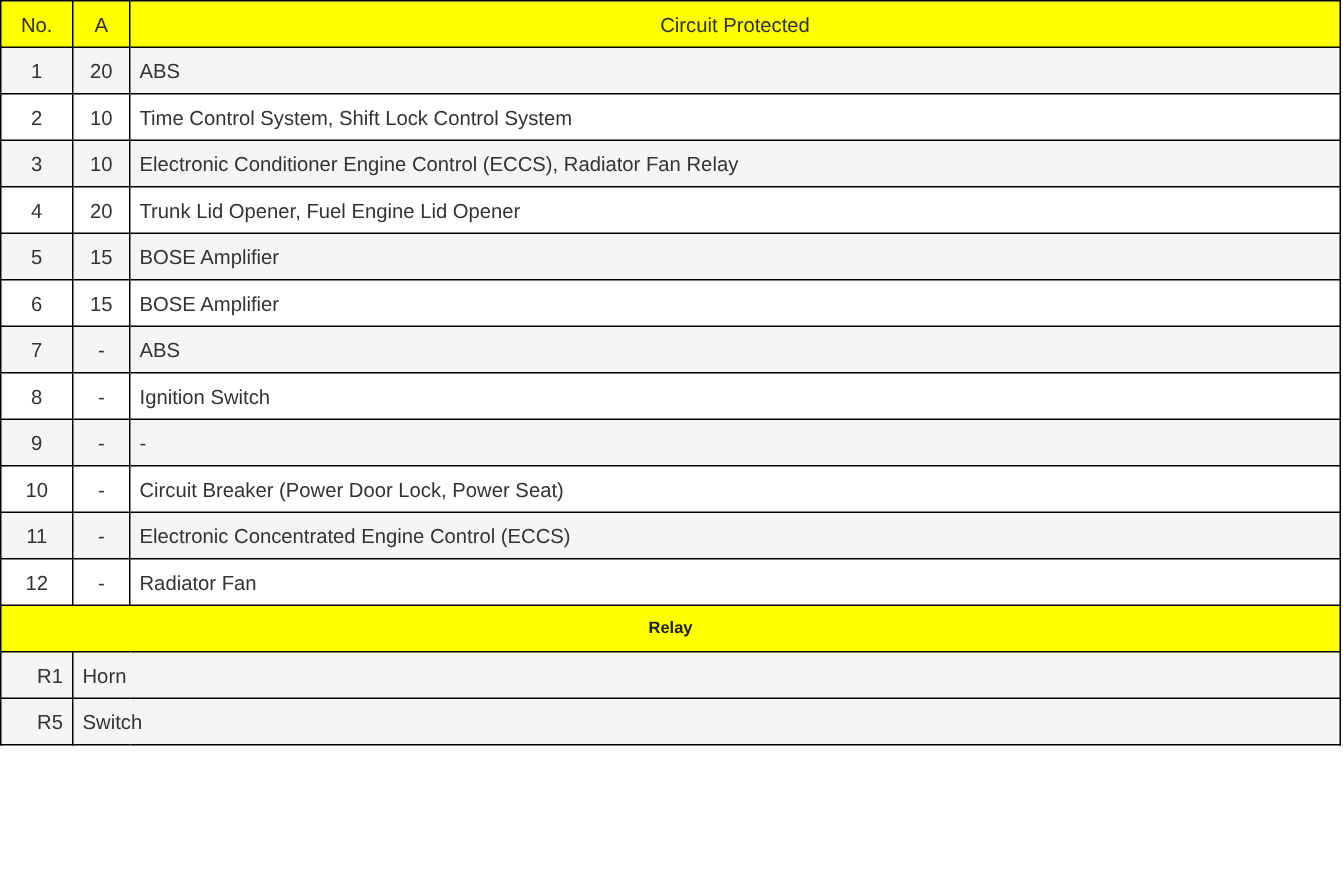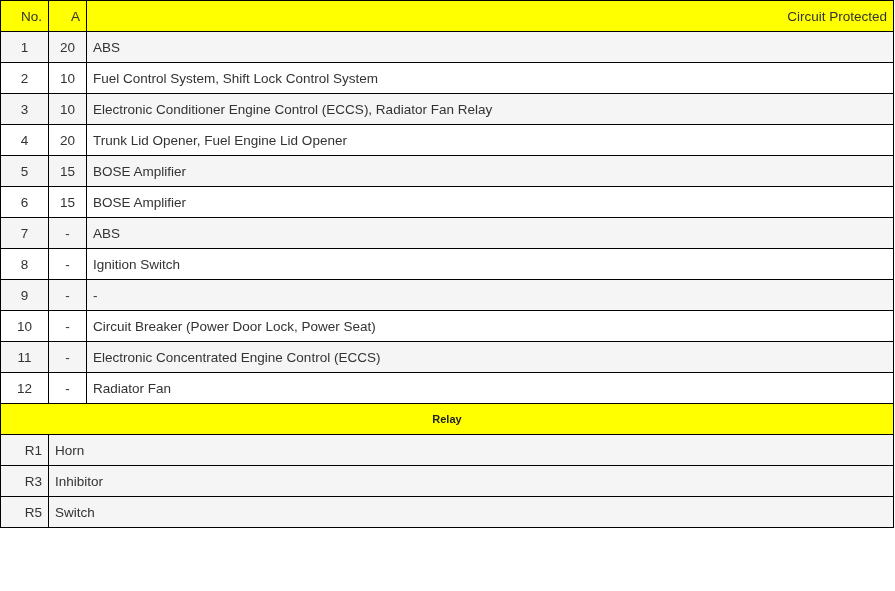--- a/index.html
+++ b/index.html
@@ -32,21 +32,21 @@
     padding: 0 6px;
     font-size: 13.5px;
     font-weight: normal;
     color: #333333;
     box-sizing: border-box;
   }
 
   thead th {
     background: #ffff00;
     font-weight: bold;
-    text-align: right;
+    text-align: center;
     font-size: 13px;
     color: #222222;
   }
 
   td.cell-no,
   td.cell-a {
     text-align: center;
   }
 
   td.cell-desc {
@@ -90,21 +90,21 @@
   </thead>
   <tbody id="fuse-body">
       <tr class="odd">
         <td class="cell-no">1</td>
         <td class="cell-a">20</td>
         <td class="cell-desc">ABS</td>
       </tr>
       <tr class="even">
         <td class="cell-no">2</td>
         <td class="cell-a">10</td>
-        <td class="cell-desc">Fuel Control System, Shift Lock Control System</td>
+        <td class="cell-desc">Time Control System, Shift Lock Control System</td>
       </tr>
       <tr class="odd">
         <td class="cell-no">3</td>
         <td class="cell-a">10</td>
         <td class="cell-desc">Electronic Conditioner Engine Control (ECCS), Radiator Fan Relay</td>
       </tr>
       <tr class="even">
         <td class="cell-no">4</td>
         <td class="cell-a">20</td>
         <td class="cell-desc">Trunk Lid Opener, Fuel Engine Lid Opener</td>
@@ -150,21 +150,17 @@
         <td class="cell-desc">Radiator Fan</td>
       </tr>
       <tr class="section-row">
         <td colspan="3">Relay</td>
       </tr>
       <tr class="odd">
         <td class="cell-relay-no">R1</td>
         <td class="cell-desc" colspan="2">Horn</td>
       </tr>
       <tr class="odd">
-        <td class="cell-relay-no">R3</td>
-        <td class="cell-desc" colspan="2">Inhibitor</td>
-      </tr>
-      <tr class="odd">
         <td class="cell-relay-no">R5</td>
         <td class="cell-desc" colspan="2">Switch</td>
       </tr>
     </tbody>
 </table>
 
 </body></html>

